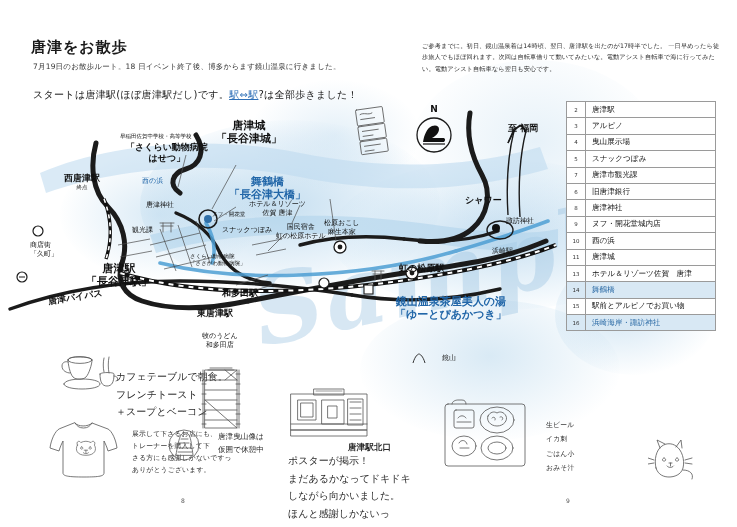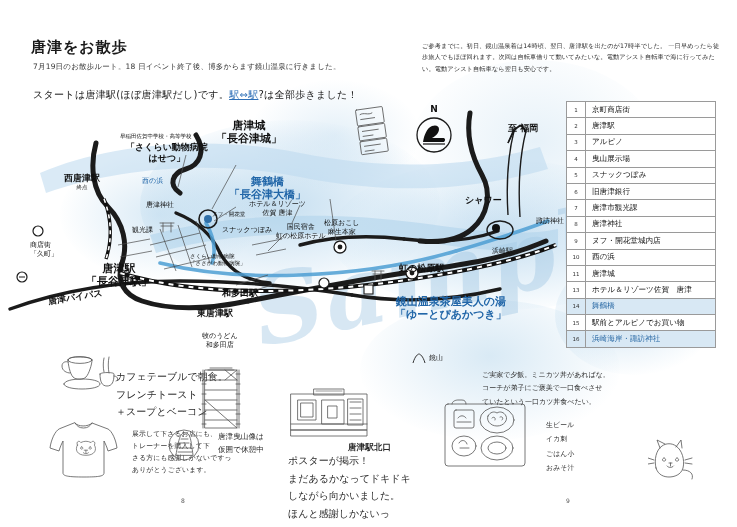--- a/index.html
+++ b/index.html
@@ -312,21 +312,21 @@
     </div>
 
     <div class="mlabel mid" style="left:399px;top:168px;">虹の松原駅</div>
 
     <div class="mlabel big ctr blue" style="left:395px;top:200px;">
       <div>鏡山温泉茶屋美人の湯</div>
       <div>「ゆーとぴあかつき」</div>
     </div>
 
     <div class="mlabel mid" style="left:465px;top:100px;">シャワー</div>
-    <div class="mlabel sm" style="left:536px;top:122px;text-align:right;">諏訪神社</div>
+    <div class="mlabel sm" style="left:506px;top:122px;text-align:right;">諏訪神社</div>
     <div class="mlabel sm" style="left:492px;top:152px;">浜崎駅</div>
     <div class="mlabel mid" style="left:508px;top:28px;">至 福岡</div>
   </div>
 
   <div style="position:absolute;left:412px;top:105px;text-align:center;">
     <div style="font-size:9px;font-weight:700;color:#111;line-height:1;">N</div>
     <svg width="44" height="40" viewBox="0 0 44 40" style="display:block;margin-top:1px;">
       <circle cx="22" cy="20" r="17" fill="none" stroke="#1b1b1b" stroke-width="1.3"></circle>
       <path d="M11,27 C12,20 15,13 20,11 C24,9.5 27,11 27,14 C27,18 24,21 20,23 L31,23 C33,23 34,25 32,27 Z" fill="#111"></path>
       <path d="M11,29 h22" stroke="#111" stroke-width="1.2"></path>
@@ -337,46 +337,42 @@
     <g class="pen" transform="rotate(-8 18 30)">
       <rect x="4" y="3" width="27" height="16" rx="1"></rect>
       <rect x="4" y="20" width="27" height="14" rx="1"></rect>
       <rect x="4" y="35" width="27" height="13" rx="1"></rect>
       <path d="M8,8 C12,6 16,10 20,8 M8,13 h14 M8,25 h16 M8,30 h10 M8,40 h16 M8,45 h9"></path>
     </g>
   </svg>
 
   <div id="legend">
     <div class="row">
-        <div class="no">1</div>
-        <div class="nm">京町商店街</div>
-      </div>
-    <div class="row">
         <div class="no">2</div>
         <div class="nm">唐津駅</div>
       </div>
     <div class="row">
         <div class="no">3</div>
         <div class="nm">アルピノ</div>
       </div>
     <div class="row">
         <div class="no">4</div>
         <div class="nm">曳山展示場</div>
       </div>
     <div class="row">
         <div class="no">5</div>
         <div class="nm">スナックつぼみ</div>
       </div>
     <div class="row">
+        <div class="no">7</div>
+        <div class="nm">唐津市観光課</div>
+      </div>
+    <div class="row">
         <div class="no">6</div>
         <div class="nm">旧唐津銀行</div>
-      </div>
-    <div class="row">
-        <div class="no">7</div>
-        <div class="nm">唐津市観光課</div>
       </div>
     <div class="row">
         <div class="no">8</div>
         <div class="nm">唐津神社</div>
       </div>
     <div class="row">
         <div class="no">9</div>
         <div class="nm">ヌフ・開花堂城内店</div>
       </div>
     <div class="row">
@@ -398,21 +394,21 @@
     <div class="row">
         <div class="no">15</div>
         <div class="nm">駅前とアルピノでお買い物</div>
       </div>
     <div class="row hl">
         <div class="no">16</div>
         <div class="nm">浜崎海岸・諏訪神社</div>
       </div>
   </div>
 
-  <div style="position:absolute;left:412px;top:352px;display:flex;align-items:center;gap:3px;">
+  <div style="position:absolute;left:412px;top:352px;display:flex;align-items:center;gap:16px;">
     <svg width="14" height="12" viewBox="0 0 14 12">
       <path d="M1,11 C3,4 6,2 7,2 C8,2 11,4 13,11" fill="none" stroke="#333" stroke-width="1"></path>
     </svg>
     <span style="font-size:7px;color:#222;">鏡山</span>
   </div>
 
   <svg style="position:absolute;left:56px;top:352px;" width="78" height="48" viewBox="0 0 78 48">
     <g class="pen">
       <path d="M12,10 C10,9 6,10 6,14 C6,19 11,21 14,21"></path>
       <path d="M12,8 C12,6 16,5 22,5 C30,5 36,6 36,8 C36,12 33,22 30,25 C27,28 20,28 17,25 C14,22 12,12 12,8 Z"></path>
@@ -494,23 +490,20 @@
       <path d="M16,20 C18,17 22,17 24,20 M15,24 h14"></path>
       <ellipse cx="55" cy="22" rx="17" ry="13"></ellipse>
       <path d="M46,18 C48,14 52,13 55,15 C58,13 62,14 64,18 C66,22 62,28 55,28 C48,28 44,22 46,18 Z"></path>
       <path d="M50,20 C52,18 54,20 53,22 M58,19 C60,18 62,20 60,22"></path>
       <ellipse cx="22" cy="48" rx="12" ry="10"></ellipse>
       <path d="M17,45 C19,41 24,42 25,46 M18,50 h9"></path>
       <ellipse cx="55" cy="50" rx="16" ry="12"></ellipse>
       <ellipse cx="55" cy="50" rx="9" ry="6"></ellipse>
     </g>
   </svg>
-  <div class="cap s7" style="left:482px;top:369px;line-height:1.9;font-size:7px;">ご実家で夕飯。ミニカツ丼があればな。
-コーチが弟子にご褒美で一口食べさせ
-ていたという一口カツ丼食べたい。</div>
   <div class="cap hand" style="left:546px;top:418px;line-height:2.1;">生ビール
 イカ刺
 ごはん小
 おみそ汁</div>
 
   <svg style="position:absolute;left:648px;top:438px;" width="48" height="42" viewBox="0 0 48 42">
     <g class="pen">
       <path d="M8,30 C6,22 8,12 14,8 C18,5 24,5 28,8 C34,12 37,22 35,30 C33,37 26,39 21,39 C16,39 10,37 8,30 Z"></path>
       <path d="M12,10 L9,2 L17,6 M28,9 L33,2 L34,10"></path>
       <path d="M16,20 a1.6,1.6 0 1,0 .1,0 M29,20 a1.6,1.6 0 1,0 .1,0"></path>

